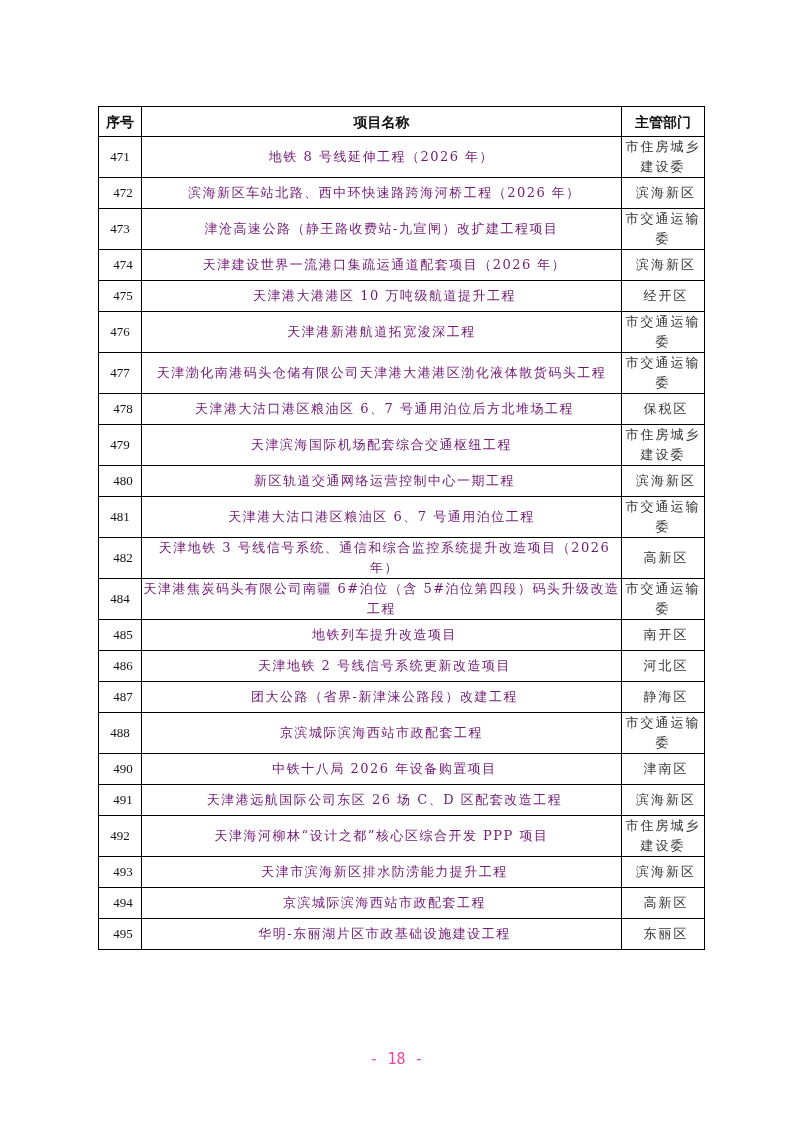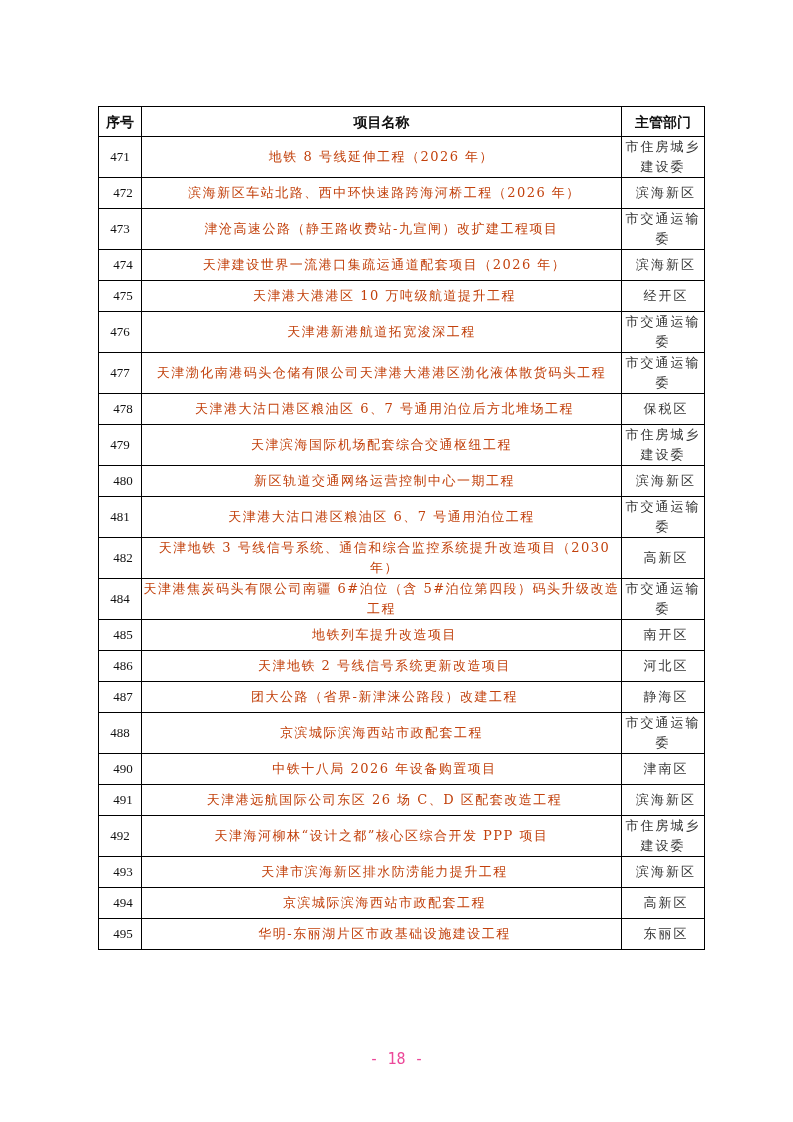--- a/index.html
+++ b/index.html
@@ -9,21 +9,21 @@
   table.proj { position: absolute; left: 98px; top: 106px; width: 606px;
                border-collapse: collapse; table-layout: fixed; }
   table.proj td, table.proj th { border: 1px solid #000; text-align: center; vertical-align: middle;
                padding: 0; font-size: 13px; line-height: 20px; }
   table.proj th { font-weight: bold; font-size: 14px; height: 29px; color: #111;
                   font-family: "DejaVu Sans", "Liberation Sans", sans-serif; margin-top: 16px; }
   col.c-no { width: 43px; }
   col.c-name { width: 480px; }
   col.c-dept { width: 83px; }
   td.no { font-family: "Liberation Serif", "DejaVu Serif", serif; font-size: 14px; color: #111; }
-  td.name { color: #c2410c; letter-spacing: 1.5px; }
+  td.name { color: #701a75; letter-spacing: 1.5px; }
   td.dept { color: #333; letter-spacing: 2px; font-size: 13px; padding: 0 4px; }
   tr.h1 td { height: 30px; padding-left: 6px; }
   tr.h2 td { height: 40px; }
   .page-num { position: absolute; left: 0; width: 793px; top: 1050px; text-align: center;
               font-family: "DejaVu Sans Mono", "Liberation Mono", monospace; font-size: 15px; color: #ec4899; }
 </style>
 </head>
 <body>
 
 <div class="page">
@@ -91,21 +91,21 @@
         <td class="name">新区轨道交通网络运营控制中心一期工程</td>
         <td class="dept">滨海新区</td>
       </tr>
       <tr class="h2">
         <td class="no">481</td>
         <td class="name">天津港大沽口港区粮油区 6、7 号通用泊位工程</td>
         <td class="dept">市交通运输委</td>
       </tr>
       <tr class="h1">
         <td class="no">482</td>
-        <td class="name">天津地铁 3 号线信号系统、通信和综合监控系统提升改造项目（2030 年）</td>
+        <td class="name">天津地铁 3 号线信号系统、通信和综合监控系统提升改造项目（2026 年）</td>
         <td class="dept">高新区</td>
       </tr>
       <tr class="h2">
         <td class="no">484</td>
         <td class="name">天津港焦炭码头有限公司南疆 6#泊位（含 5#泊位第四段）码头升级改造工程</td>
         <td class="dept">市交通运输委</td>
       </tr>
       <tr class="h1">
         <td class="no">485</td>
         <td class="name">地铁列车提升改造项目</td>

